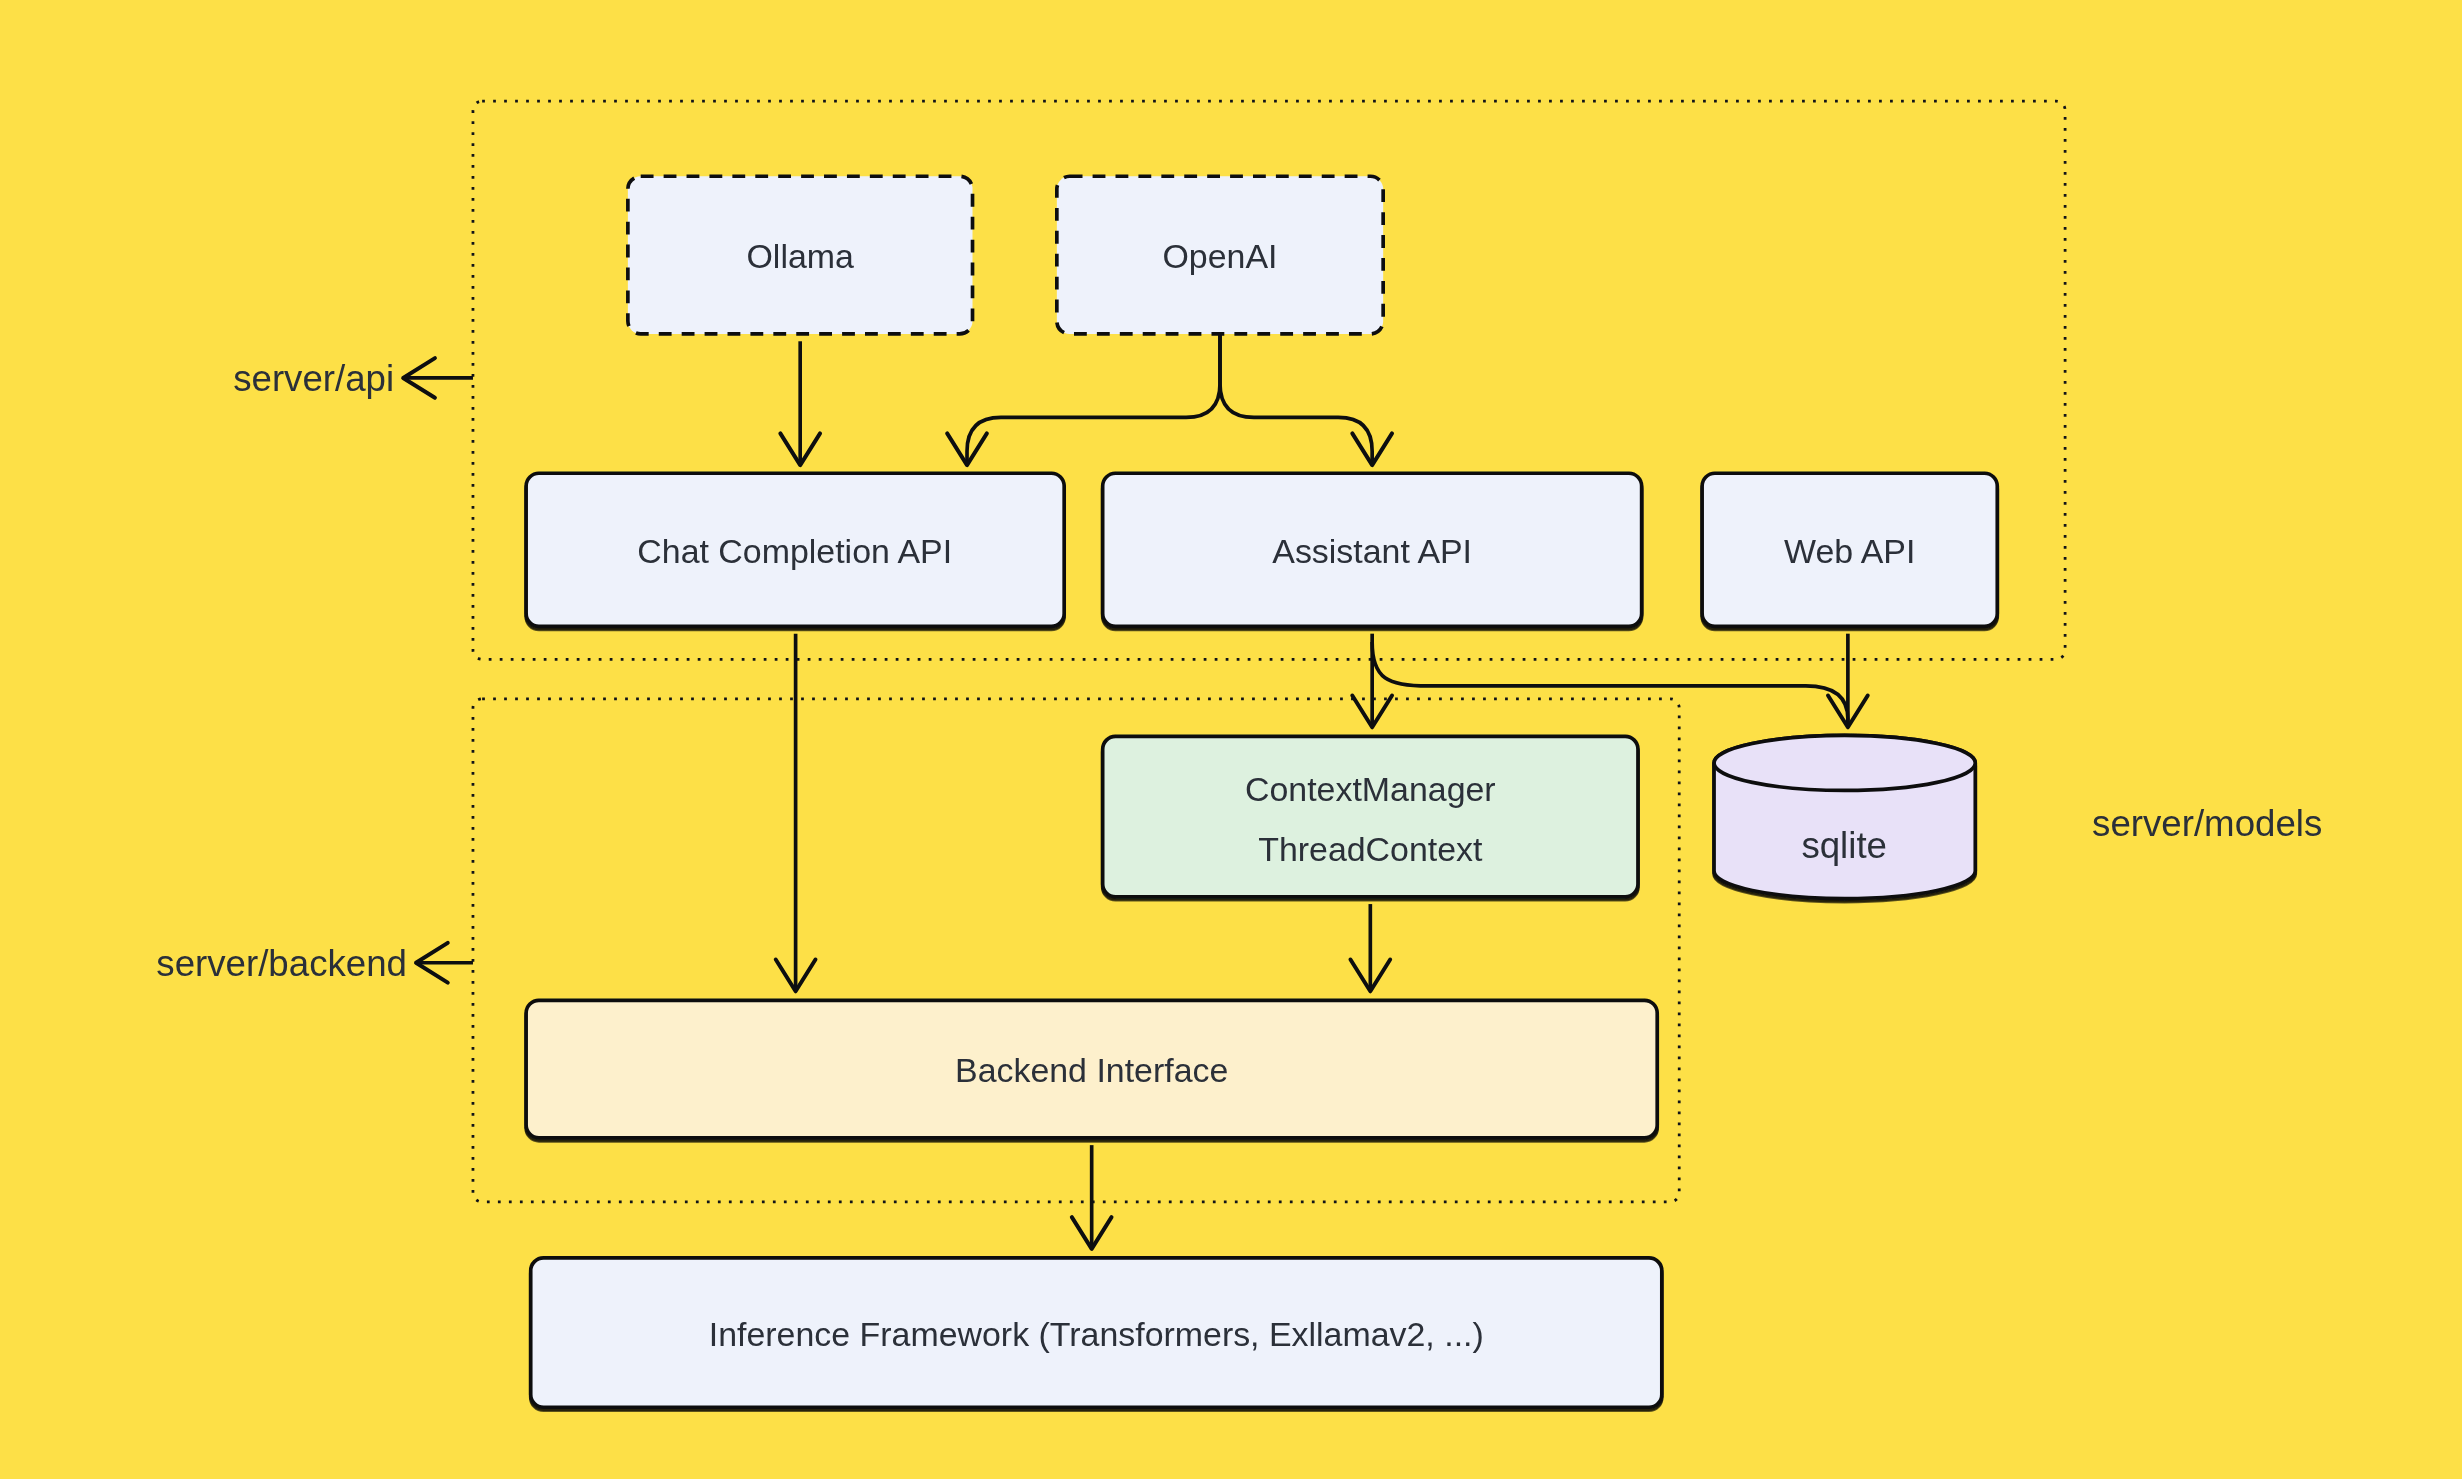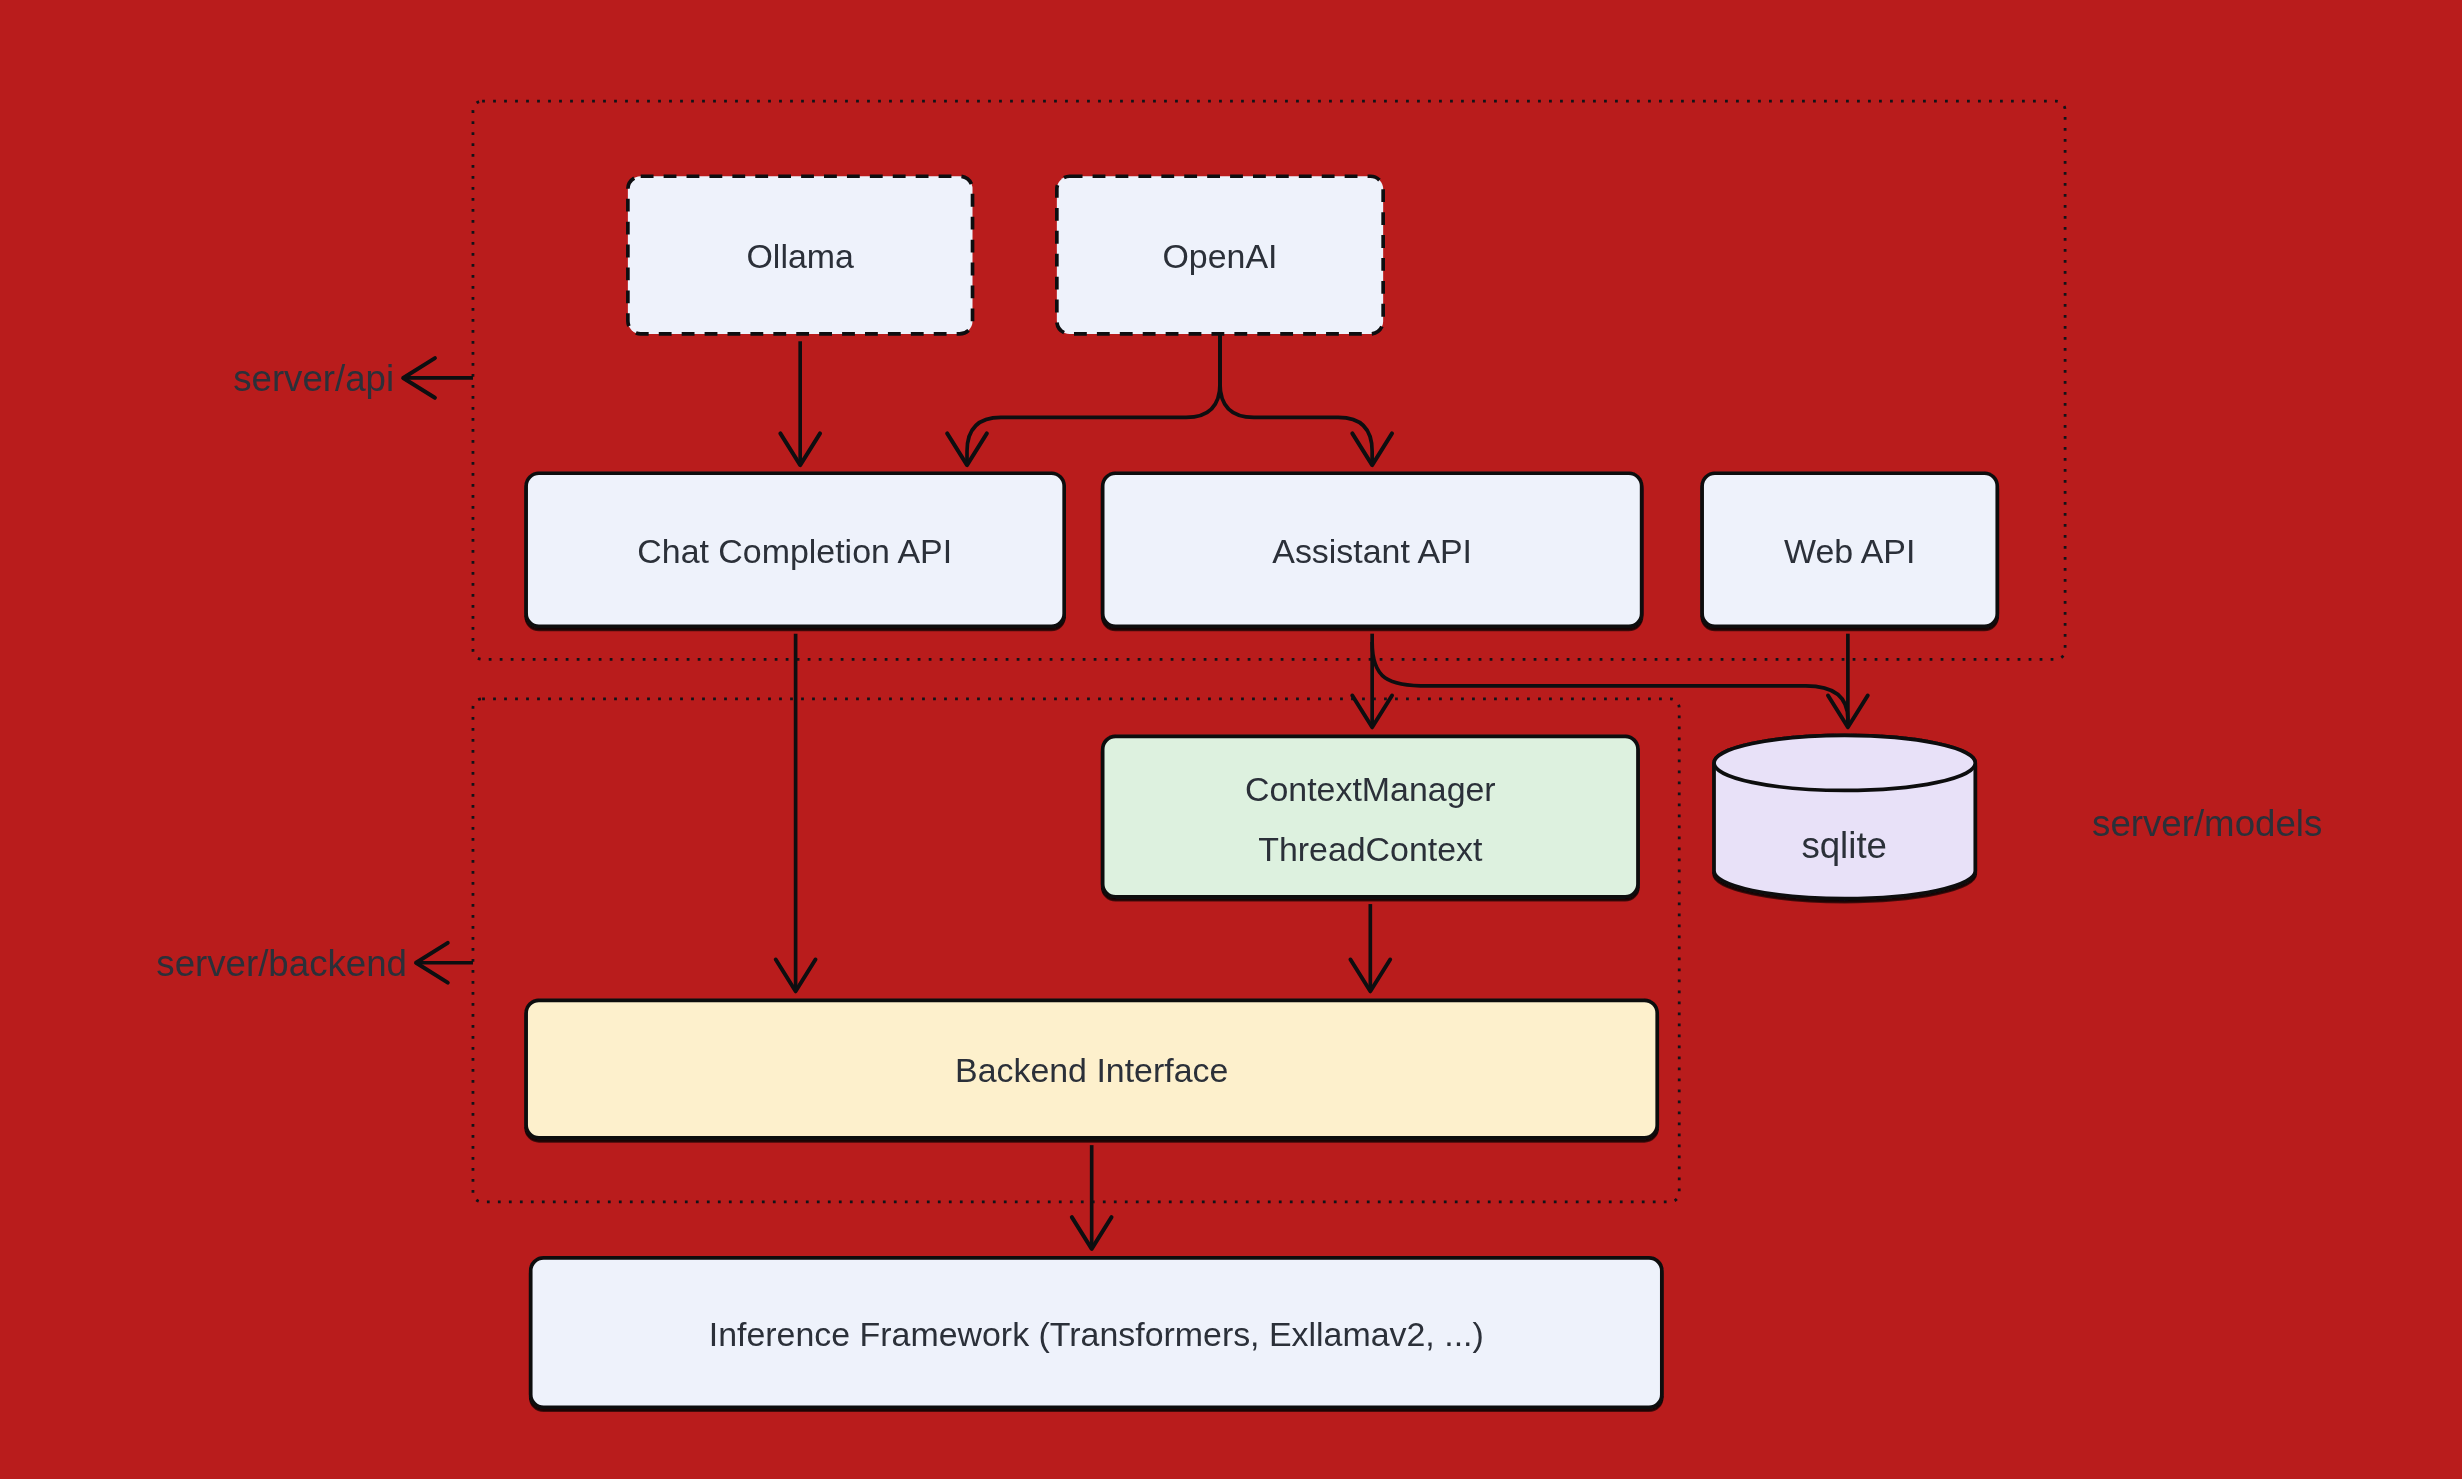--- a/index.html
+++ b/index.html
@@ -1,20 +1,20 @@
 <!DOCTYPE html>
 <html style="font-size:14.7px"><head>
 <meta charset="utf-8">
 <style>
   html, body { margin: 0; padding: 0; background: #ffffff; }
   .stage {
     position: relative;
     width: 2462px;
     height: 1480px;
-    background: #b91c1c;
+    background: #fde047;
     font-family: "Liberation Sans", "DejaVu Sans", sans-serif;
   }
   .stage svg { position: absolute; inset: 0; display: block; }
 
   .container-rect {
     fill: none;
     stroke: #111318;
     stroke-width: 3;
     stroke-dasharray: 3 9;
   }

